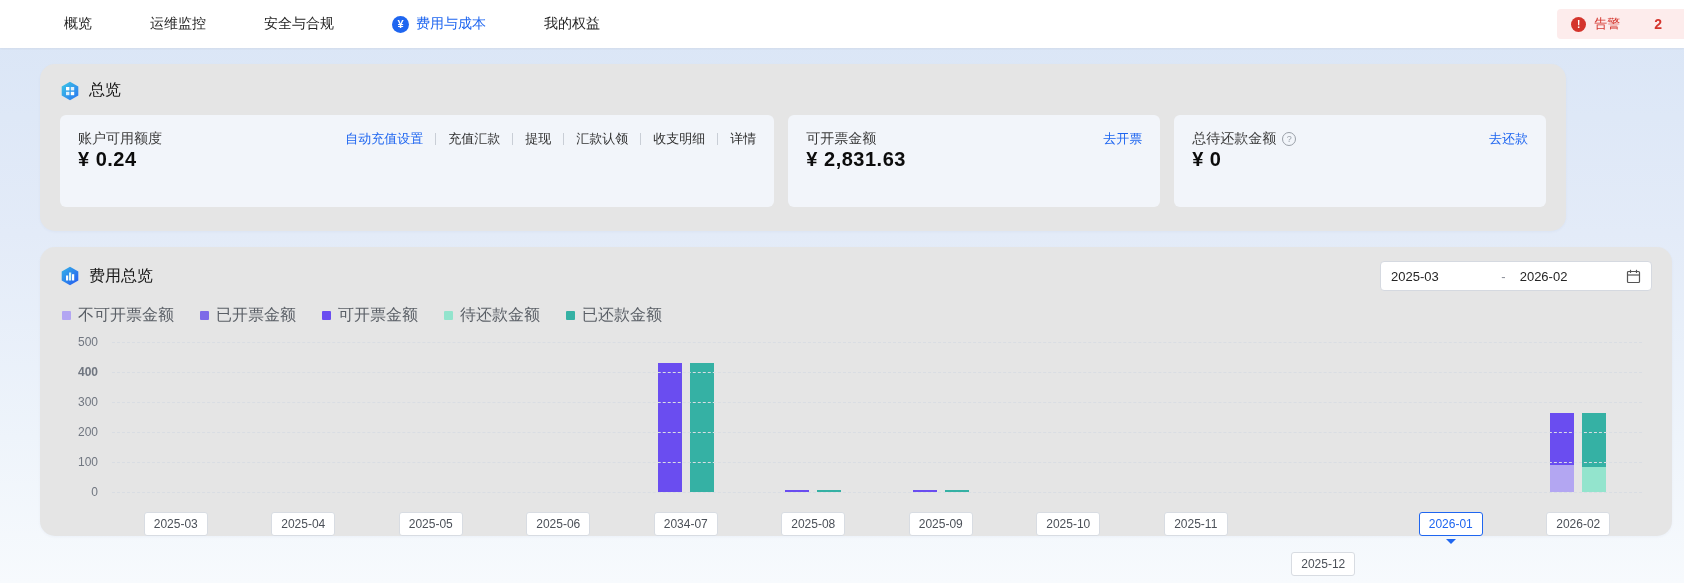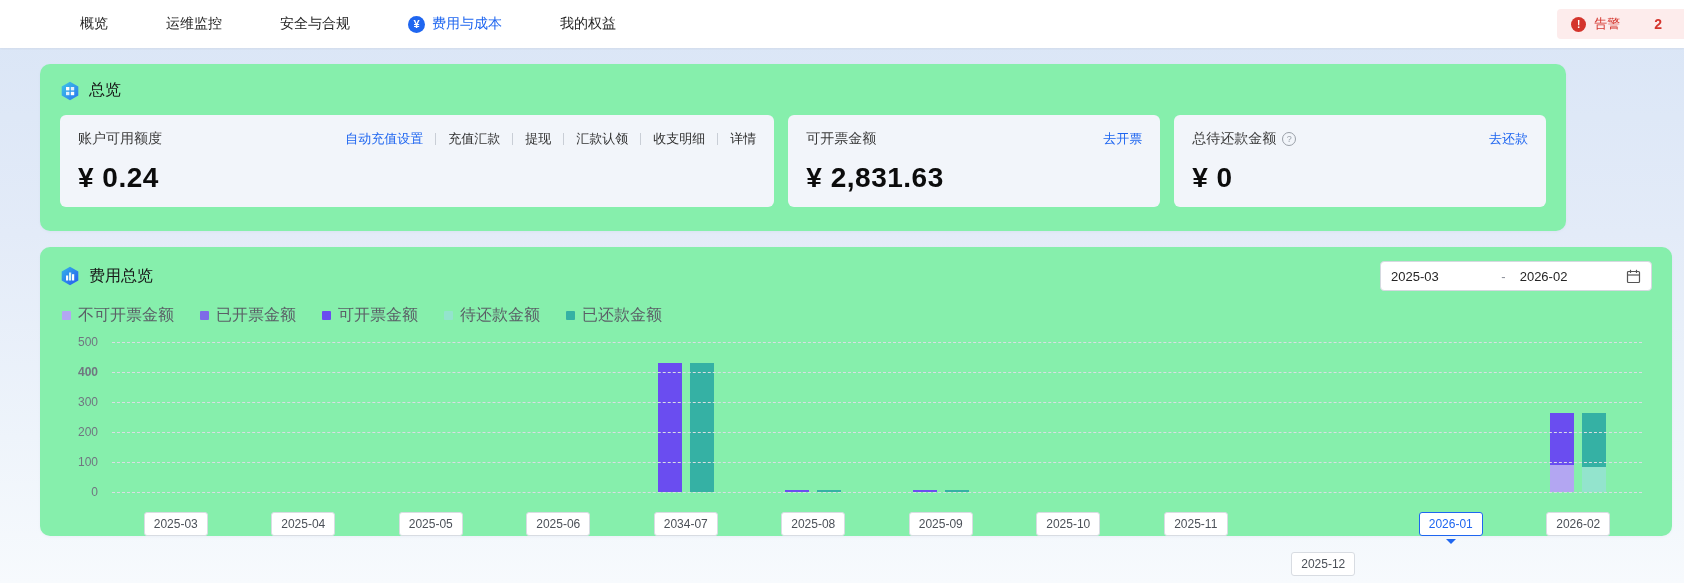--- a/index.html
+++ b/index.html
@@ -5,48 +5,48 @@
   * { margin:0; padding:0; box-sizing:border-box; }
   html,body { width:1684px; height:583px; overflow:hidden; }
   body {
     font-family:"Liberation Sans","DejaVu Sans",sans-serif;
     background:linear-gradient(180deg,#d9e5f6 0%,#e3ebf8 40%,#eef4fb 75%,#f7fafd 100%);
     color:#1a1a1a;
   }
   
   .topnav {
     height:48px; background:#ffffff; display:flex; align-items:center;
-    padding-left:80px; position:relative; box-shadow:0 1px 2px rgba(0,0,0,.05);
+    padding-left:64px; position:relative; box-shadow:0 1px 2px rgba(0,0,0,.05);
   }
   .nav-item { font-size:14px; color:#252525; margin-right:58px; cursor:pointer;
     display:flex; align-items:center; gap:7px; white-space:nowrap; }
   .nav-item.active { color:#1f66f0; }
   .coin-icon { width:17px; height:17px; border-radius:50%; background:#1f66f0; color:#fff;
     font-size:11px; line-height:17px; text-align:center; font-weight:bold; display:inline-block; }
   .alert-pill { position:absolute; right:0; top:9px; height:30px; background:#fdecec;
     border-radius:4px 0 0 4px; display:flex; align-items:center; padding:0 22px 0 14px; gap:8px; cursor:pointer; }
   .alert-icon { width:15px; height:15px; border-radius:50%; background:#d4342c; color:#fff;
     font-size:10px; line-height:15px; text-align:center; font-weight:bold; }
   .alert-label { color:#d4342c; font-size:13px; }
   .alert-count { color:#d4342c; font-size:14px; font-weight:bold; margin-left:26px; }
   
-  .card { background:#86efac; border-radius:10px; box-shadow:0 1px 3px rgba(30,60,120,.04); }
+  .card { background:#e5e5e5; border-radius:15px; box-shadow:0 1px 3px rgba(30,60,120,.04); }
   .card-overview { margin:16px 118px 0 40px; padding:16px 20px 24px 20px; }
   .card-cost { margin:16px 12px 0 40px; padding:14px 20px 10px 20px; height:289px; }
   .card-header { display:flex; align-items:center; gap:9px; }
   .card-title { font-size:16px; color:#181818; }
   .hex-icon { width:20px; height:20px; display:block; }
   
   .stat-row { display:flex; gap:14px; margin-top:14px; }
   .stat-card { background:#f2f5fa; border-radius:6px; padding:15px 18px 18px 18px; height:92px; }
   .stat-card.wide { flex:2.02; }
   .stat-card.narrow { flex:1; }
   .stat-top { display:flex; justify-content:space-between; }
   .stat-label { font-size:14px; color:#3a3a3a; display:flex; align-items:center; gap:6px; }
-  .stat-value { font-size:28px; font-weight:700; color:#0c0c0c; margin-top:14px; letter-spacing:.5px; }
+  .stat-value { font-size:20px; font-weight:700; color:#0c0c0c; margin-top:0; letter-spacing:.5px; }
   .link-row { display:flex; align-items:center; font-size:13px; color:#303030; }
   .link-row .lk { cursor:pointer; }
   .link-row .lk.primary { color:#1f66f0; }
   .link-sep { width:1px; height:12px; background:#c9ced6; margin:0 12px; }
   .action-link { font-size:13px; color:#1f66f0; cursor:pointer; }
   .help-icon { width:14px; height:14px; border-radius:50%; border:1px solid #9aa0a8; color:#9aa0a8;
     font-size:9px; line-height:12px; text-align:center; display:inline-block; }
   
   .cost-header { display:flex; align-items:center; justify-content:space-between; }
   .date-range { display:flex; align-items:center; border:1px solid #d5d9e0; border-radius:4px;

